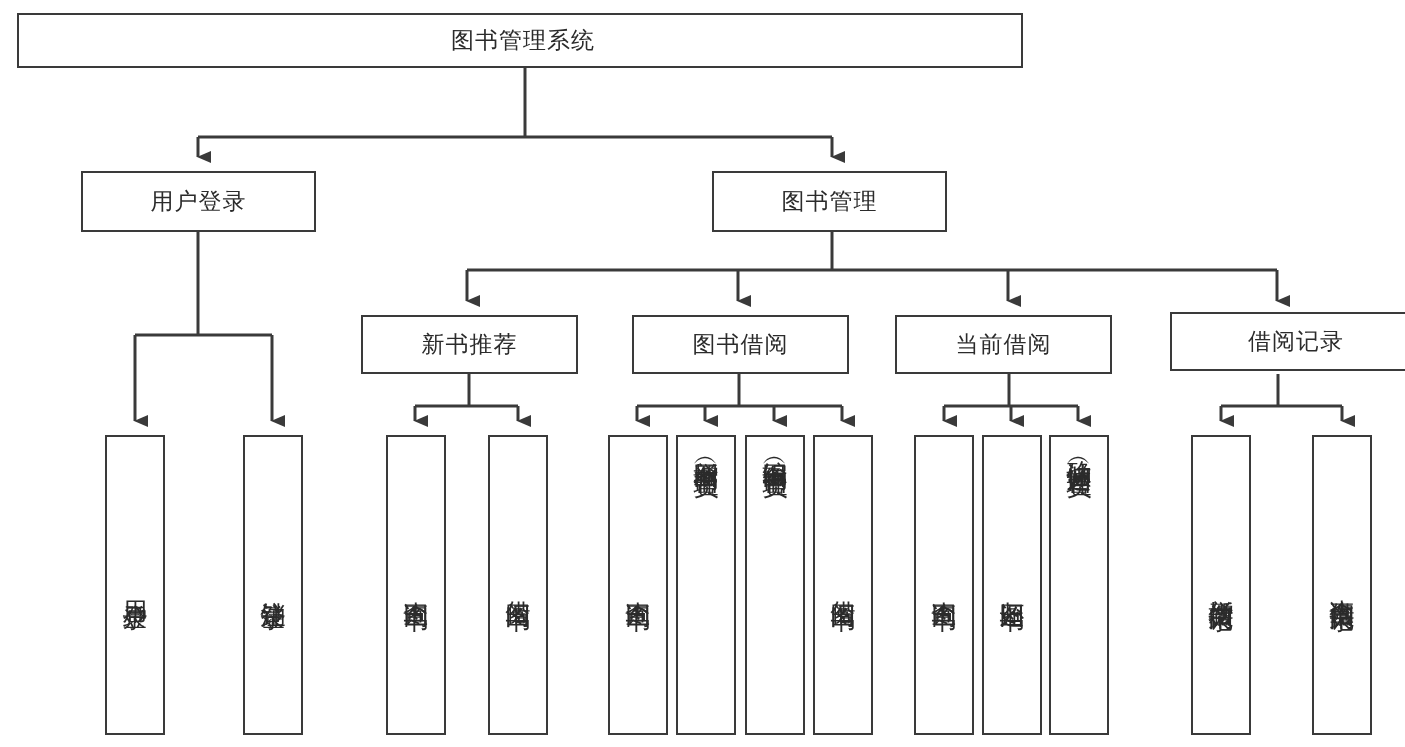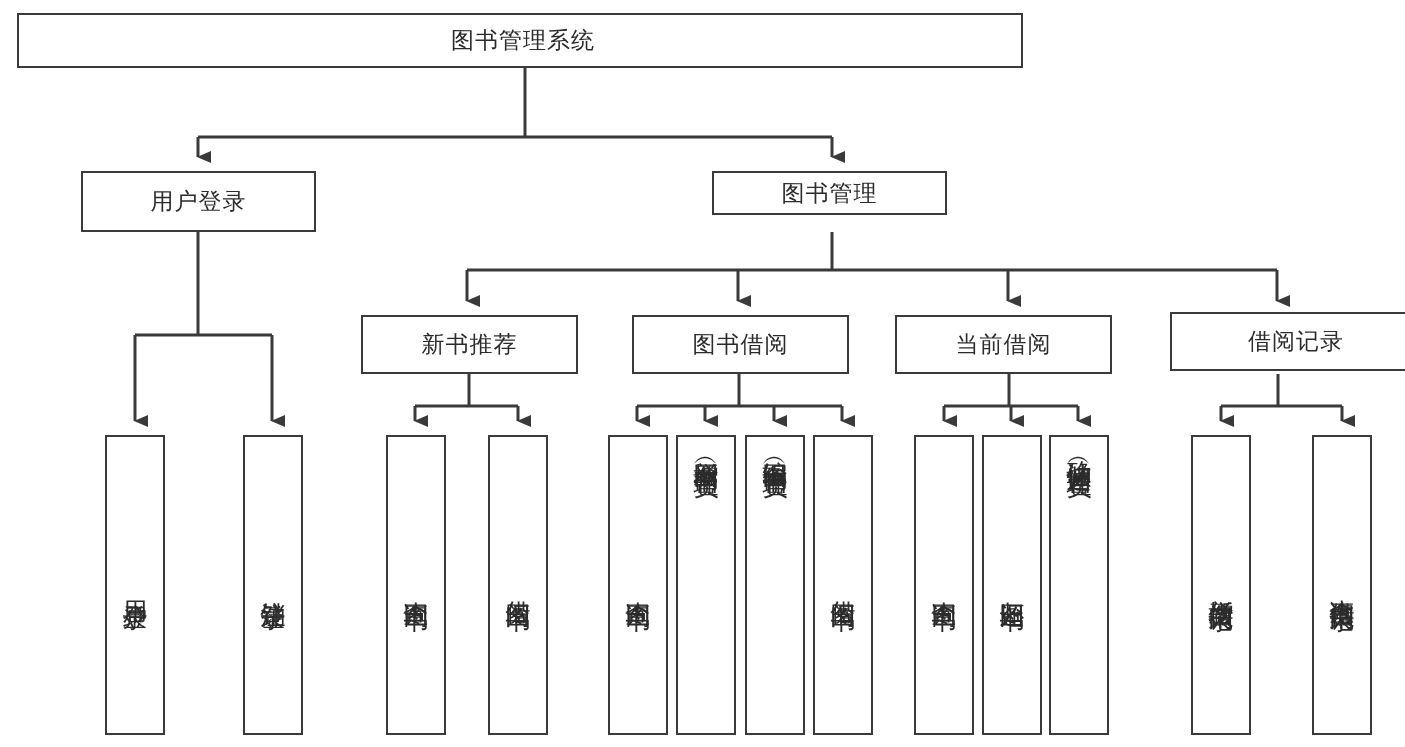--- a/index.html
+++ b/index.html
@@ -138,21 +138,21 @@
     </g>
   </svg>
 
   <div class="node root horiz" style="left:17px; top:13px; width:1006px; height:55px;">
     <span class="node-label">图书管理系统</span>
   </div>
 
   <div class="node horiz" style="left:81px; top:171px; width:235px; height:61px;">
     <span class="node-label">用户登录</span>
   </div>
-  <div class="node horiz" style="left:712px; top:171px; width:235px; height:44px;">
+  <div class="node horiz" style="left:712px; top:171px; width:235px; height:61px;">
     <span class="node-label">图书管理</span>
   </div>
 
   <div class="node horiz" style="left:632px; top:315px; width:217px; height:59px;">
     <span class="node-label">图书借阅</span>
   </div>
   <div class="node horiz" style="left:361px; top:315px; width:217px; height:59px;">
     <span class="node-label">新书推荐</span>
   </div>
   <div class="node horiz" style="left:895px; top:315px; width:217px; height:59px;">

